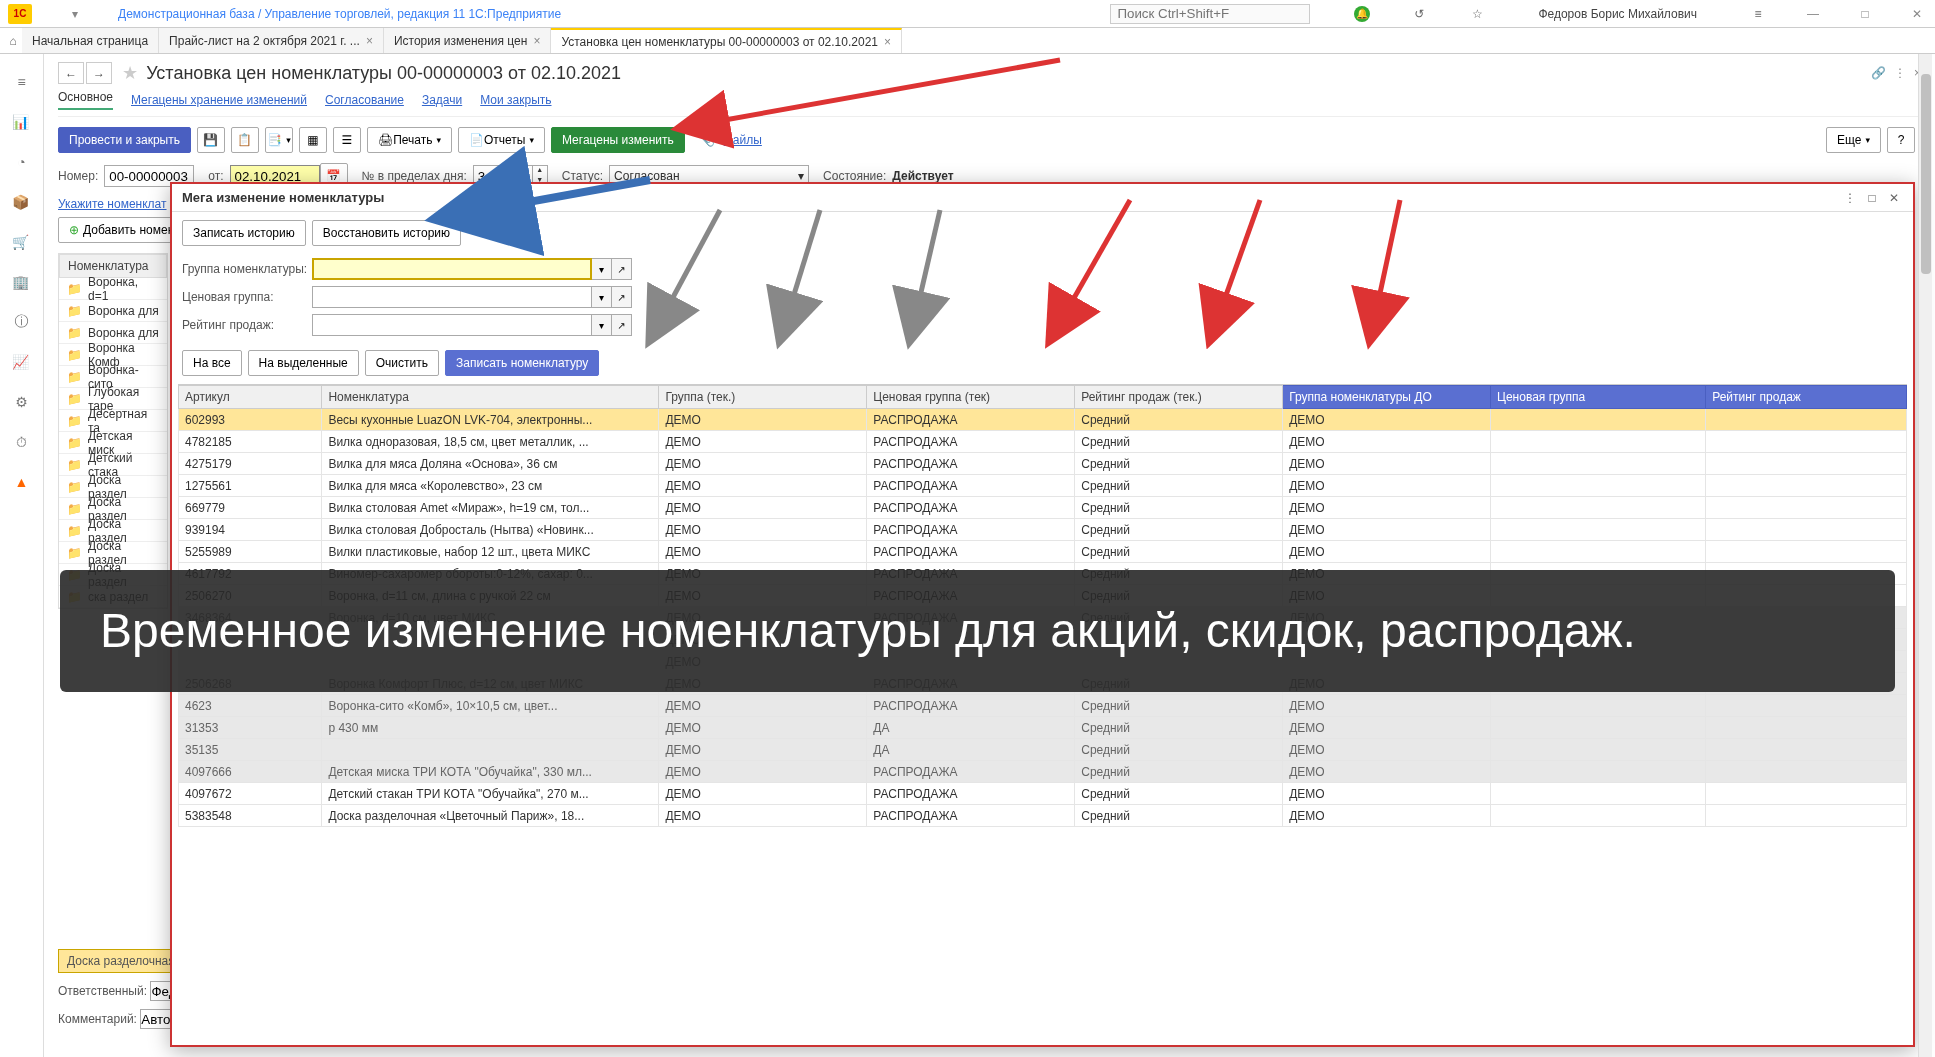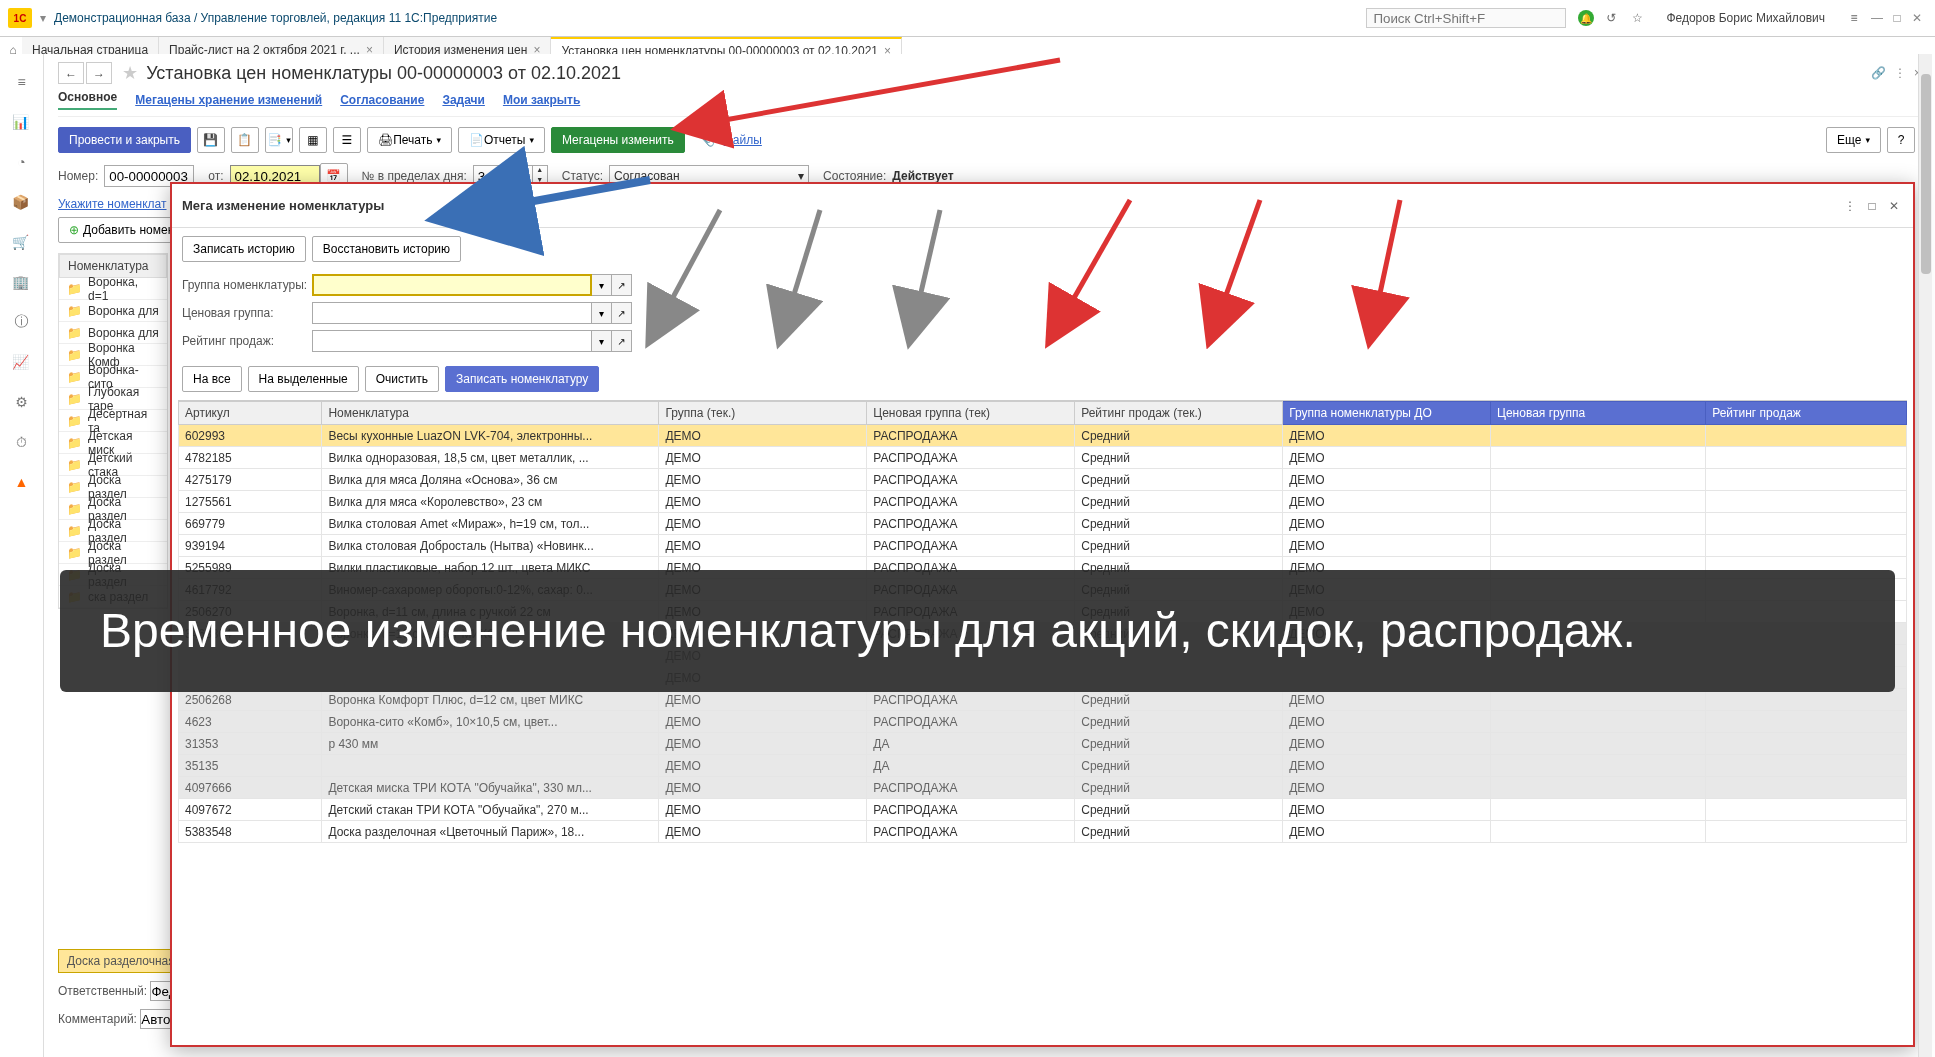--- a/index.html
+++ b/index.html
@@ -1,22 +1,22 @@
 <!DOCTYPE html>
 <html><head>
 <meta charset="utf-8">
 <style>
 * { box-sizing: border-box; margin: 0; padding: 0; font-family: Arial, sans-serif; }
 body { background: #f5f5f5; font-size: 12px; color: #333; overflow: hidden; width: 1935px; height: 1057px; position: relative; }
 
 
-.titlebar { height: 37px; background: #fff; border-bottom: 1px solid #ccc; display: flex; align-items: center; padding: 0 8px; }
+.titlebar { height: 28px; background: #fff; border-bottom: 1px solid #ccc; display: flex; align-items: center; padding: 0 8px; gap: 32px; }
 .logo-1c { width: 24px; height: 20px; background: #ffcc00; color: #cc0000; font-weight: bold; display: flex; align-items: center; justify-content: center; border-radius: 2px; font-size: 10px; margin-right: 8px; }
 .tb-arrow { color: #888; margin-right: 8px; cursor: pointer; }
-.tb-title { flex: 1; color: #0c4a6e; }
+.tb-title { flex: 1; color: #3b82f6; }
 .tb-search { width: 200px; height: 20px; border: 1px solid #ccc; padding: 0 6px; color: #999; background: #fafafa; margin-right: 8px; }
 .tb-icon { width: 18px; height: 18px; margin: 0 4px; cursor: pointer; color: #666; display: inline-flex; align-items: center; justify-content: center; }
 .tb-bell { color: #fff; background: #3a3; border-radius: 50%; width: 16px; height: 16px; font-size: 10px; }
 .tb-user { color: #444; margin: 0 16px; }
 .tb-wbtn { width: 20px; color: #888; text-align: center; cursor: pointer; }
 
 
 .tabs { height: 26px; background: #fff; border-bottom: 1px solid #ccc; display: flex; align-items: stretch; padding-left: 4px; }
 .tab-home-icon { width: 18px; display: flex; align-items: center; justify-content: center; color: #666; }
 .tab { padding: 0 10px; display: flex; align-items: center; border-right: 1px solid #ddd; cursor: pointer; background: #f5f5f5; }
@@ -33,21 +33,21 @@
 
 
 .page-hdr { display: flex; align-items: center; margin-bottom: 6px; }
 .nav-btn { width: 26px; height: 22px; border: 1px solid #ccc; background: #fff; margin-right: 2px; cursor: pointer; display: flex; align-items: center; justify-content: center; color: #444; }
 .star { color: #ccc; margin: 0 8px; font-size: 18px; }
 .page-title { font-size: 18px; color: #333; flex: 1; }
 .hdr-icon { color: #888; margin-left: 8px; cursor: pointer; }
 
 
 .subnav { display: flex; align-items: center; margin-bottom: 10px; border-bottom: 1px solid #eee; padding-bottom: 6px; }
-.subnav span { margin-right: 18px; cursor: pointer; font-weight: bold; }
+.subnav span { margin-right: 18px; cursor: pointer; }
 .subnav .main-tab { color: #333; border-bottom: 2px solid #4a7; padding-bottom: 4px; }
 .subnav .link { color: #3366cc; text-decoration: underline; }
 
 
 .toolbar { display: flex; align-items: center; margin-bottom: 10px; }
 .btn { height: 26px; padding: 0 10px; border: 1px solid #aaa; background: #fff; cursor: pointer; margin-right: 6px; display: flex; align-items: center; font-size: 12px; border-radius: 2px; }
 .btn-primary { background: #4a5fc1; color: #fff; border-color: #4a5fc1; }
 .btn-green { background: #2a8a3a; color: #fff; border-color: #2a8a3a; }
 .btn-blue { background: #5a6fd1; color: #fff; border-color: #5a6fd1; }
 .icon-btn { width: 28px; padding: 0; justify-content: center; }
@@ -69,21 +69,21 @@
 
 .bg-hint { color: #3366cc; text-decoration: underline; margin-bottom: 6px; display: block; }
 .bg-addbtn { display: inline-flex; align-items: center; margin-bottom: 6px; }
 .bg-list-hdr { background: #f0f0f0; padding: 4px 8px; border: 1px solid #ddd; font-weight: normal; color: #444; }
 .bg-list { border: 1px solid #ddd; }
 .bg-item { height: 22px; padding: 0 8px; display: flex; align-items: center; border-bottom: 1px solid #eee; }
 .folder-icon { color: #e6b800; margin-right: 6px; }
 
 
 .modal { position: absolute; top: 182px; left: 170px; right: 20px; bottom: 10px; background: #fff; border: 2px solid #cc3333; box-shadow: 0 4px 20px rgba(0,0,0,0.3); display: flex; flex-direction: column; }
-.modal-hdr { height: 44px; display: flex; align-items: center; padding: 0 10px; border-bottom: 1px solid #ddd; }
+.modal-hdr { height: 28px; display: flex; align-items: center; padding: 0 10px; border-bottom: 1px solid #ddd; }
 .modal-title { font-weight: bold; flex: 1; font-size: 13px; }
 .modal-wbtn { width: 18px; text-align: center; color: #666; cursor: pointer; margin-left: 4px; }
 .modal-tools { padding: 8px 10px; display: flex; align-items: center; }
 .modal-form { padding: 4px 10px; }
 .mf-row { display: flex; align-items: center; margin-bottom: 6px; }
 .mf-row label { width: 130px; color: #555; }
 .mf-input-wrap { display: flex; }
 .mf-input { width: 280px; height: 22px; border: 1px solid #aaa; background: #fff; }
 .mf-input.hl { background: #ffffcc; border: 2px solid #c9a500; }
 .mf-ibtn { width: 20px; height: 22px; border: 1px solid #aaa; border-left: none; background: #f5f5f5; cursor: pointer; font-size: 10px; }

